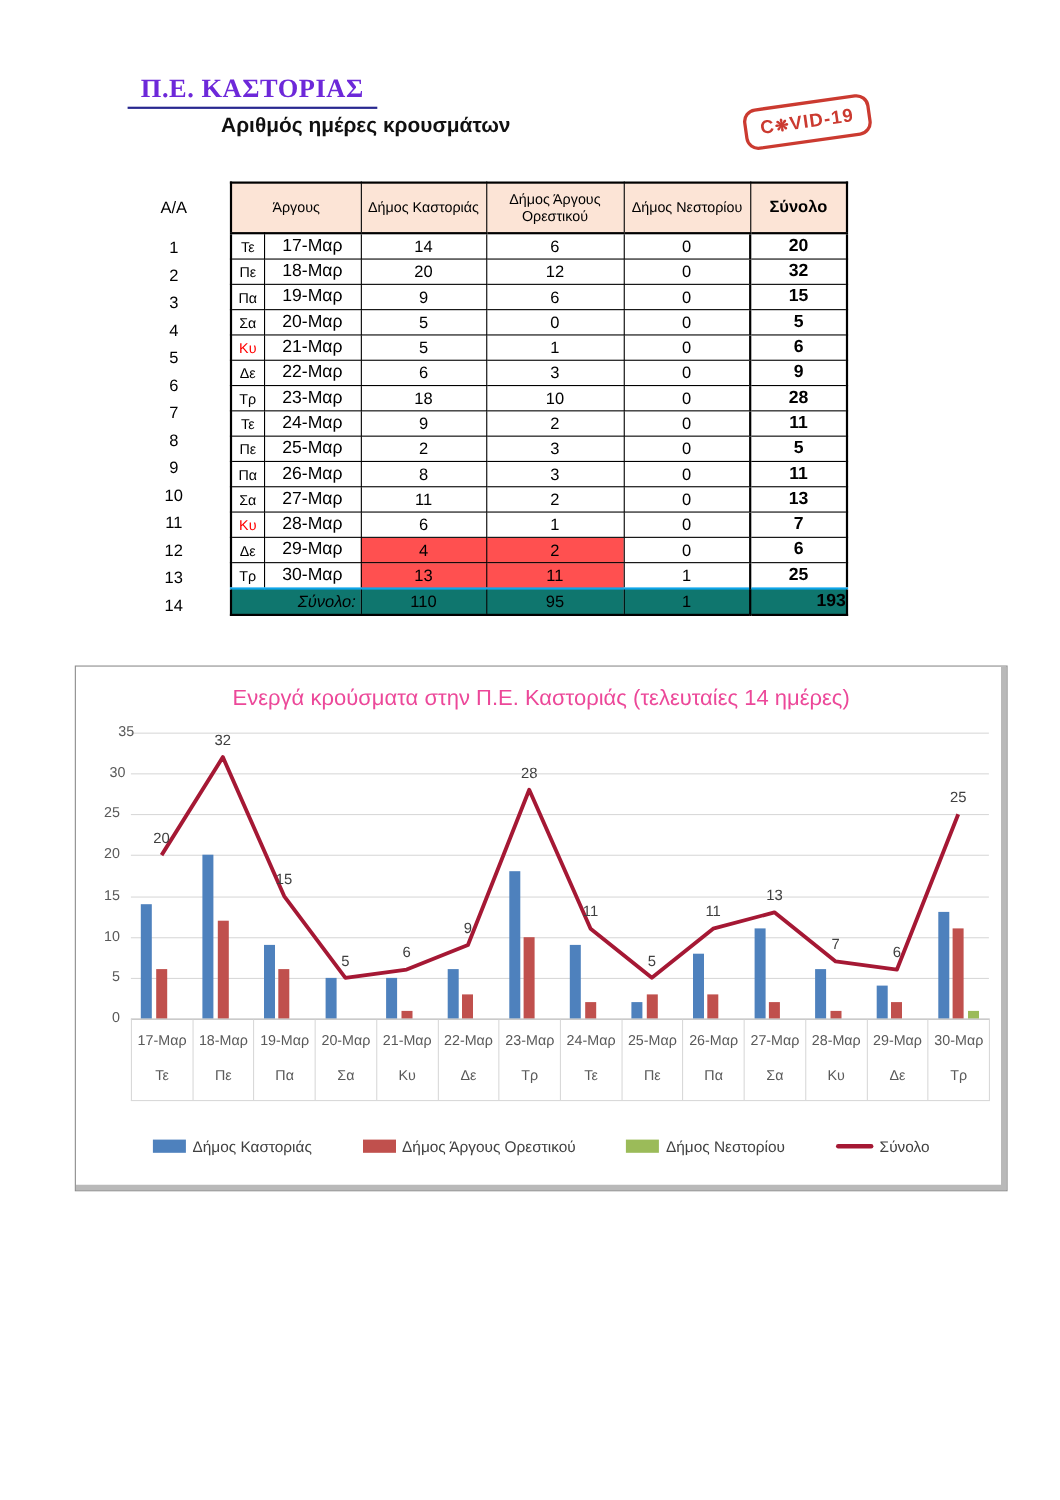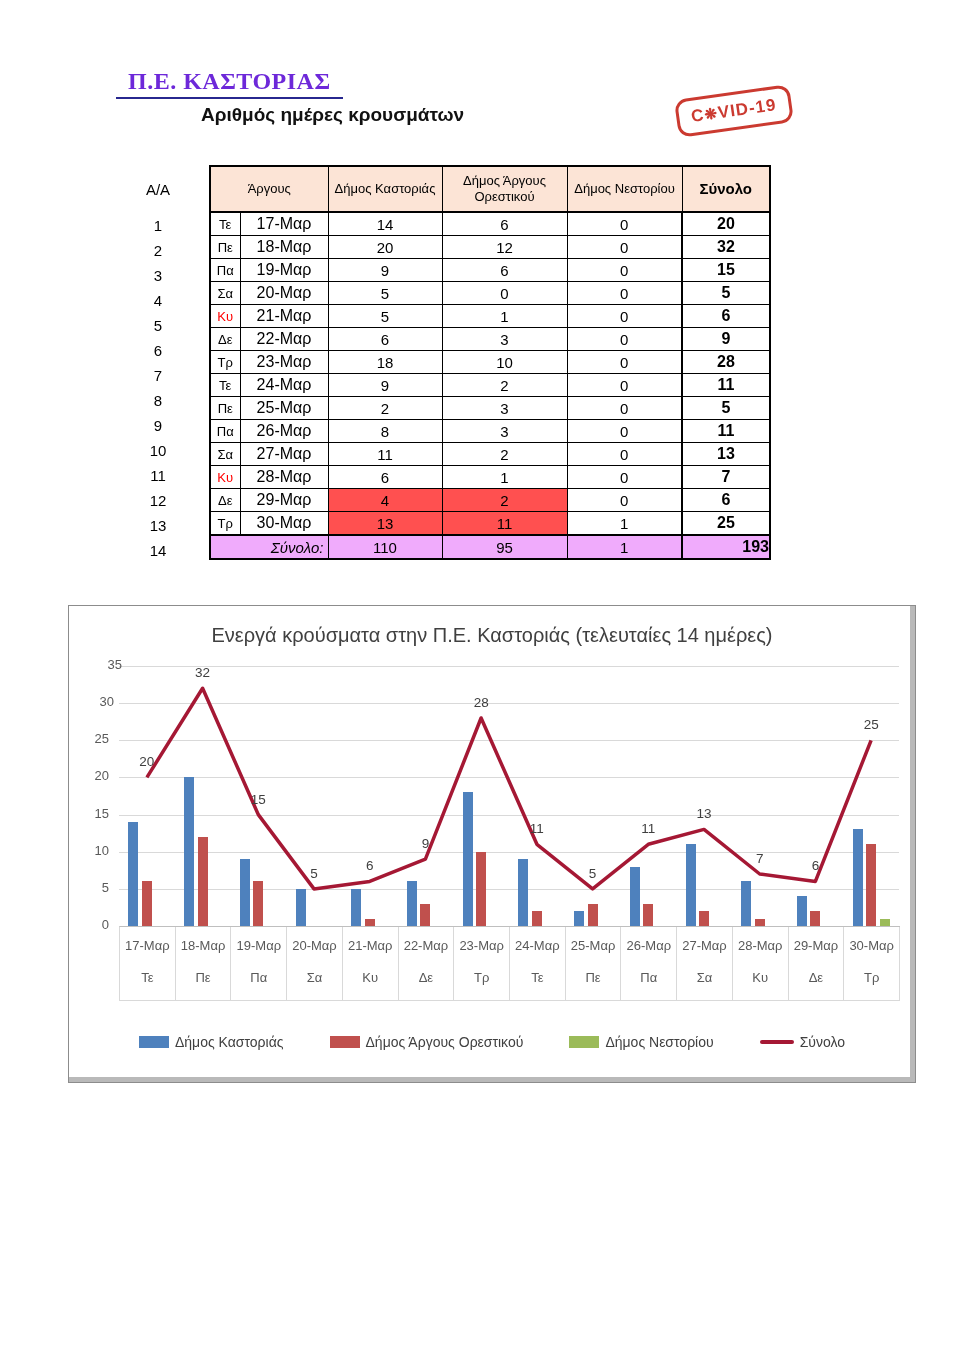--- a/index.html
+++ b/index.html
@@ -35,32 +35,32 @@
   .cases-table th{
     background:#FCE4D6;border:1px solid #000;border-bottom:2px solid #000;
     font-weight:normal;font-size:13px;height:42px;line-height:1.25;
   }
   .cases-table th.total-col{font-weight:bold;font-size:15px;}
   .cases-table td{border:1px solid #000;height:22px;text-align:center;font-size:15px;padding:0;}
   .cases-table td.date-cell{font-size:16px;}
   .cases-table td.num-cell{font-size:15px;}
   .cases-table td.total-cell{border-left:2px solid #000;font-weight:bold;font-size:16px;}
   .cases-table td.day-cell{font-size:13px;}
-  .cases-table tfoot td{background:#f0abfc;border-top:2px solid #000000;font-size:15px;}
+  .cases-table tfoot td{background:#0f766e;border-top:2px solid #0ea5e9;font-size:15px;}
   .cases-table tfoot td.tot-label{font-style:italic;text-align:right;padding-right:4px;font-size:15px;}
   .cases-table tfoot td.total-cell{font-weight:bold;text-align:right;}
   
   .chart-box{
     position:absolute;left:68px;top:605px;width:846px;height:476px;background:#fff;
     border:1px solid #8c8c8c;
     box-shadow:inset -5px -5px 0 #b9b9b9;
   }
   .chart-title{
     position:absolute;left:0;top:18px;width:100%;text-align:center;
-    font-size:20px;color:#404040;
+    font-size:20px;color:#ec4899;
   }
   .gridline{position:absolute;height:1px;background:#d9d9d9;}
   .ylab{position:absolute;width:36px;text-align:right;font-size:13px;color:#595959;}
   .bar{position:absolute;}
   .line-svg{position:absolute;overflow:visible;}
   .dlab{position:absolute;width:30px;text-align:center;font-size:13.5px;color:#3f3f3f;}
   .xaxis{
     position:absolute;display:grid;
     border-top:1px solid #bfbfbf;border-bottom:1px solid #d9d9d9;border-left:1px solid #d9d9d9;
   }

